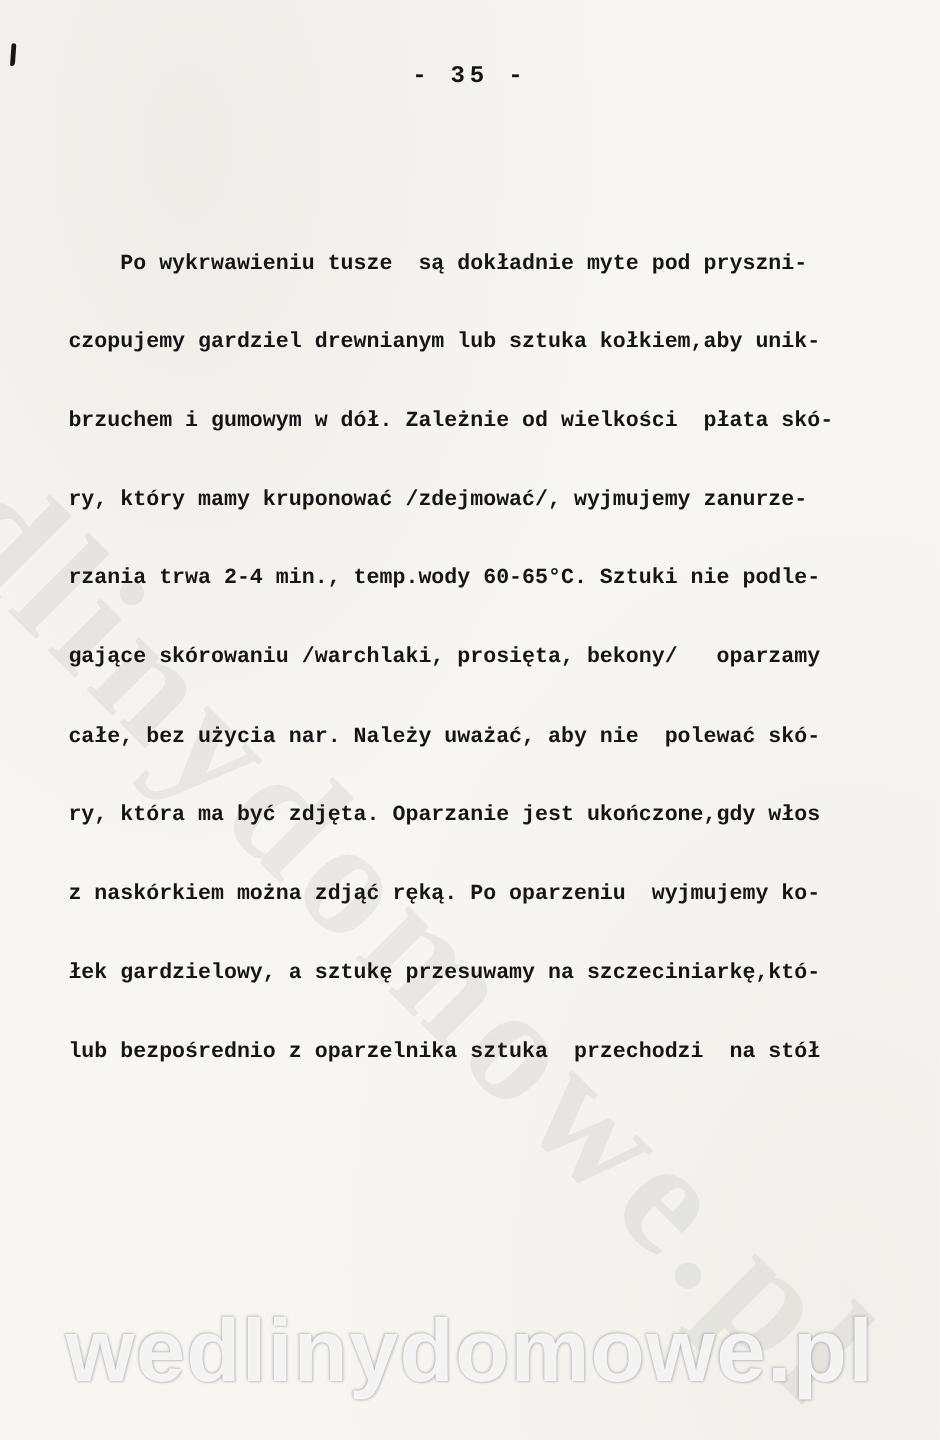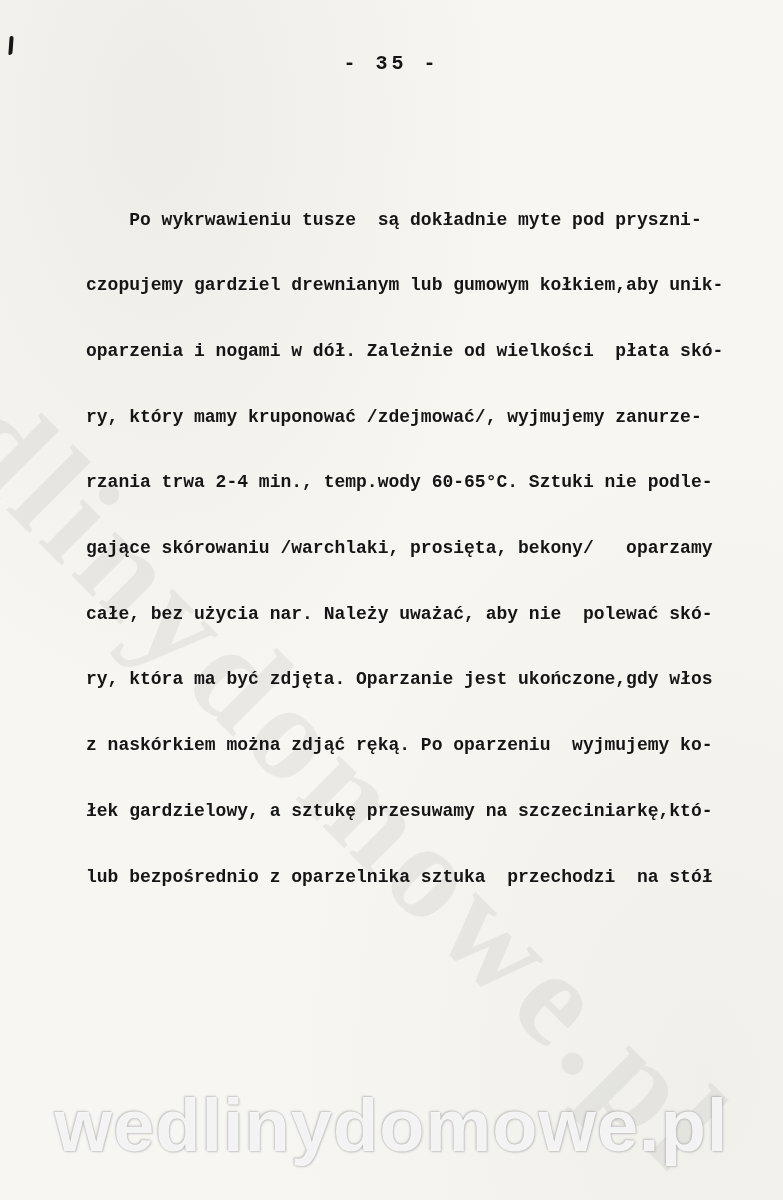--- a/index.html
+++ b/index.html
@@ -51,21 +51,20 @@
     width: 680px;
     font-size: 18px;
     line-height: 21.9px;
     font-weight: 700;
     color: #151515;
     white-space: pre;
     letter-spacing: 0px;
   }
   .text-line {
     height: 21.9px;
-    margin-left: 29px;
   }
   .para-gap {
     height: 0px;
   }
   .watermark-diagonal {
     position: absolute;
     left: -90px;
     top: 240px;
     transform: rotate(45deg);
     transform-origin: left top;
@@ -106,22 +105,22 @@
   <div class="ink-mark"></div>
 
   <div class="watermark-diagonal">wedlinydomowe.pl</div>
 
   <div class="page-number">- 35 -</div>
 
   <div class="text-block">
 
     <div>
       <div class="text-line">    Po wykrwawieniu tusze  są dokładnie myte pod pryszni-</div>
-      <div class="text-line">czopujemy gardziel drewnianym lub gumowym kołkiem,aby unik-</div>
-      <div class="text-line">oparzenia i nogami w dół. Zależnie od wielkości  płata skó-</div>
+      <div class="text-line">czopujemy gardziel drewnianym lub sztuka kołkiem,aby unik-</div>
+      <div class="text-line">brzuchem i gumowym w dół. Zależnie od wielkości  płata skó-</div>
       <div class="text-line">ry, który mamy kruponować /zdejmować/, wyjmujemy zanurze-</div>
       <div class="text-line">rzania trwa 2-4 min., temp.wody 60-65°C. Sztuki nie podle-</div>
       <div class="text-line">gające skórowaniu /warchlaki, prosięta, bekony/   oparzamy</div>
       <div class="text-line">całe, bez użycia nar. Należy uważać, aby nie  polewać skó-</div>
       <div class="text-line">ry, która ma być zdjęta. Oparzanie jest ukończone,gdy włos</div>
       <div class="text-line">z naskórkiem można zdjąć ręką. Po oparzeniu  wyjmujemy ko-</div>
       <div class="text-line">łek gardzielowy, a sztukę przesuwamy na szczeciniarkę,któ-</div>
       <div class="text-line">lub bezpośrednio z oparzelnika sztuka  przechodzi  na stół</div>
       
       

